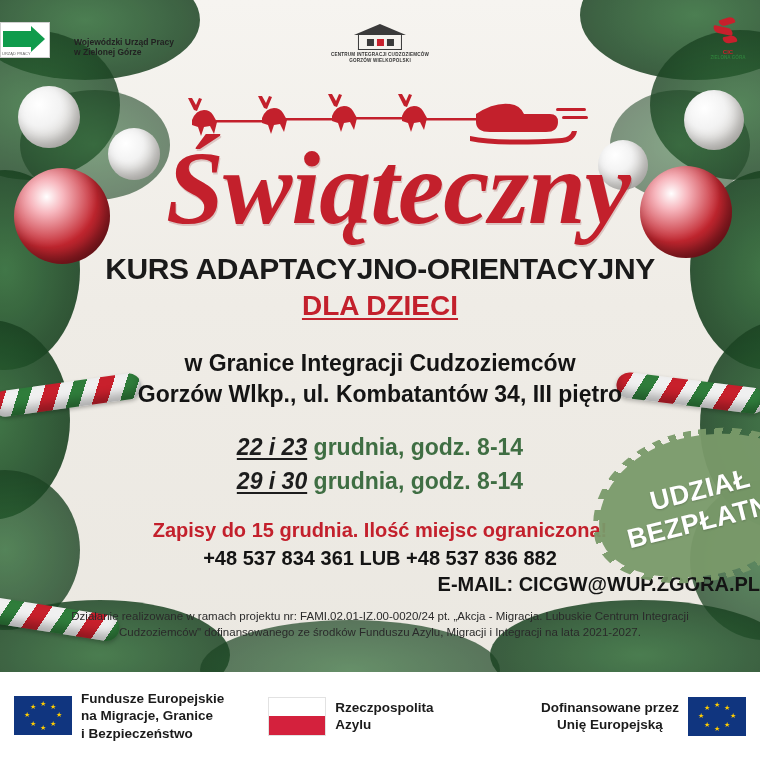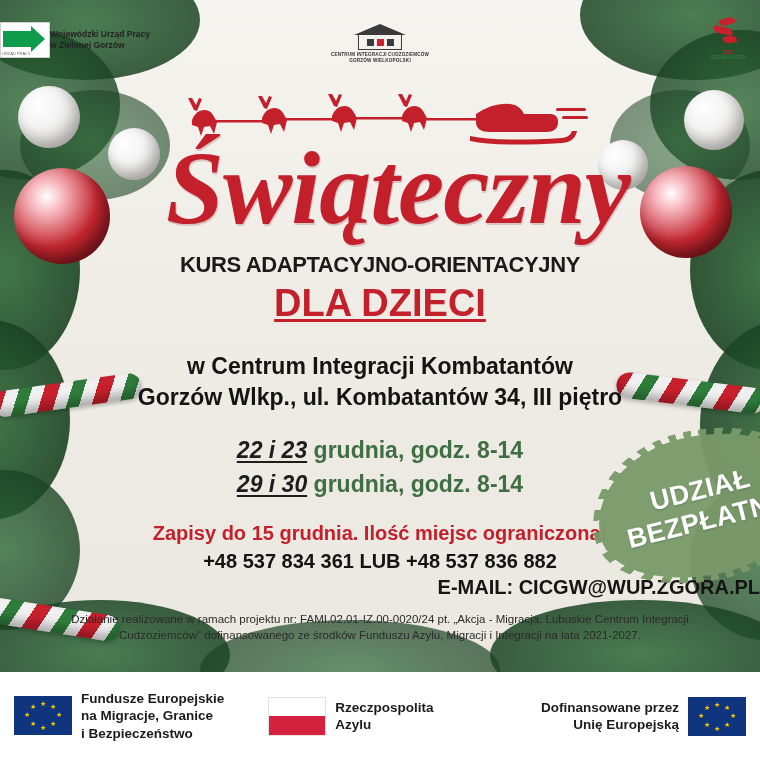--- a/index.html
+++ b/index.html
@@ -55,22 +55,22 @@
   .logobar {
     position: absolute;
     top: 0; left: 0; right: 0;
     height: 84px;
     z-index: 6;
   }
   .logo-wup {
     position: absolute;
     left: 0; top: 22px;
     display: flex;
-    align-items: center;
-    gap: 0;
+    align-items: flex-end;
+    gap: 24px;
   }
   .arrow-mark {
     width: 48px; height: 34px;
     background: #ffffff;
     border: 1px solid #cfcfcf;
     position: relative;
     overflow: hidden;
   }
   .arrow-mark .grn {
     position: absolute;
@@ -191,28 +191,28 @@
     font-weight: 700;
     font-size: 104px;
     line-height: .92;
     color: #c3202c;
     letter-spacing: -1px;
     text-shadow: 1px 2px 0 rgba(120,10,18,.18);
     padding-left: 36px;
   }
   .subtitle {
     margin-top: 16px;
-    font-size: 22px;
+    font-size: 30px;
     font-weight: 700;
     color: #1a1a1a;
     letter-spacing: -0.4px;
   }
   .subtitle2 {
     margin-top: 4px;
-    font-size: 38px;
+    font-size: 28px;
     font-weight: 700;
     color: #c3202c;
     text-decoration: underline;
     text-underline-offset: 3px;
   }
   .venue {
     margin-top: 26px;
     font-size: 23px;
     font-weight: 700;
     color: #141414;
@@ -341,21 +341,21 @@
     box-sizing: border-box;
     background: linear-gradient(180deg, #ffffff 0 50%, #d4213d 50% 100%);
   }
   .eu-label {
     font-size: 13.5px;
     font-weight: 700;
     color: #1b1b1b;
     line-height: 1.28;
   }
   .eu-item.right { margin-left: auto; }
-  .eu-label.r { text-align: right; }
+  .eu-label.r { text-align: center; }
 </style>
 </head>
 <body>
 
 <div class="poster">
 
   <div class="deco" style="left:-40px;top:-30px;width:260px;height:230px;">
     <div class="branch" style="left:10px;top:-10px;width:230px;height:120px;opacity:.85;"></div>
     <div class="branch" style="left:-20px;top:60px;width:180px;height:150px;opacity:.8;"></div>
     <div class="branch" style="left:60px;top:120px;width:150px;height:110px;opacity:.6;"></div>
@@ -395,21 +395,21 @@
   <div class="logobar">
 
     <div class="logo-wup">
       <div class="arrow-mark">
         <div class="grn"></div>
         <div class="tip"></div>
         <div class="vert">URZĄD PRACY</div>
       </div>
       <div class="logo-wup-text">
         <div>Wojewódzki Urząd Pracy</div>
-        <div>w Zielonej Gorzów</div>
+        <div>w Zielonej Górze</div>
       </div>
     </div>
 
     <div class="logo-cic">
       <div class="cic-house">
         <div class="roof"></div>
         <div class="body">
             <i></i>
             <i class="red"></i>
             <i></i>
@@ -463,21 +463,21 @@
         </g>
       </svg>
     </div>
 
     <div class="title">Świąteczny</div>
 
     <div class="subtitle">KURS ADAPTACYJNO-ORIENTACYJNY</div>
     <div class="subtitle2">DLA DZIECI</div>
 
     <div class="venue">
-      <div>w Centrum Integracji Kombatantów</div>
+      <div>w Granice Integracji Cudzoziemców</div>
       <div>Gorzów Wlkp., ul. Kombatantów 34, III piętro</div>
     </div>
 
     <div class="dates">
       <div>
         <span class="d">22 i 23</span>
         <span>grudnia, godz. 8-14</span>
       </div>
       <div>
         <span class="d">29 i 30</span>

